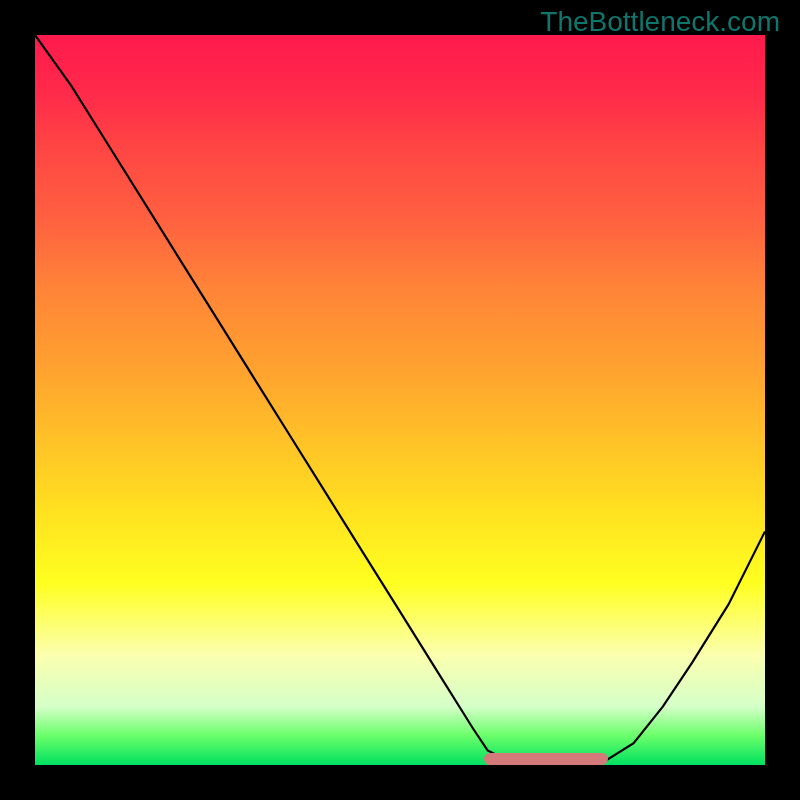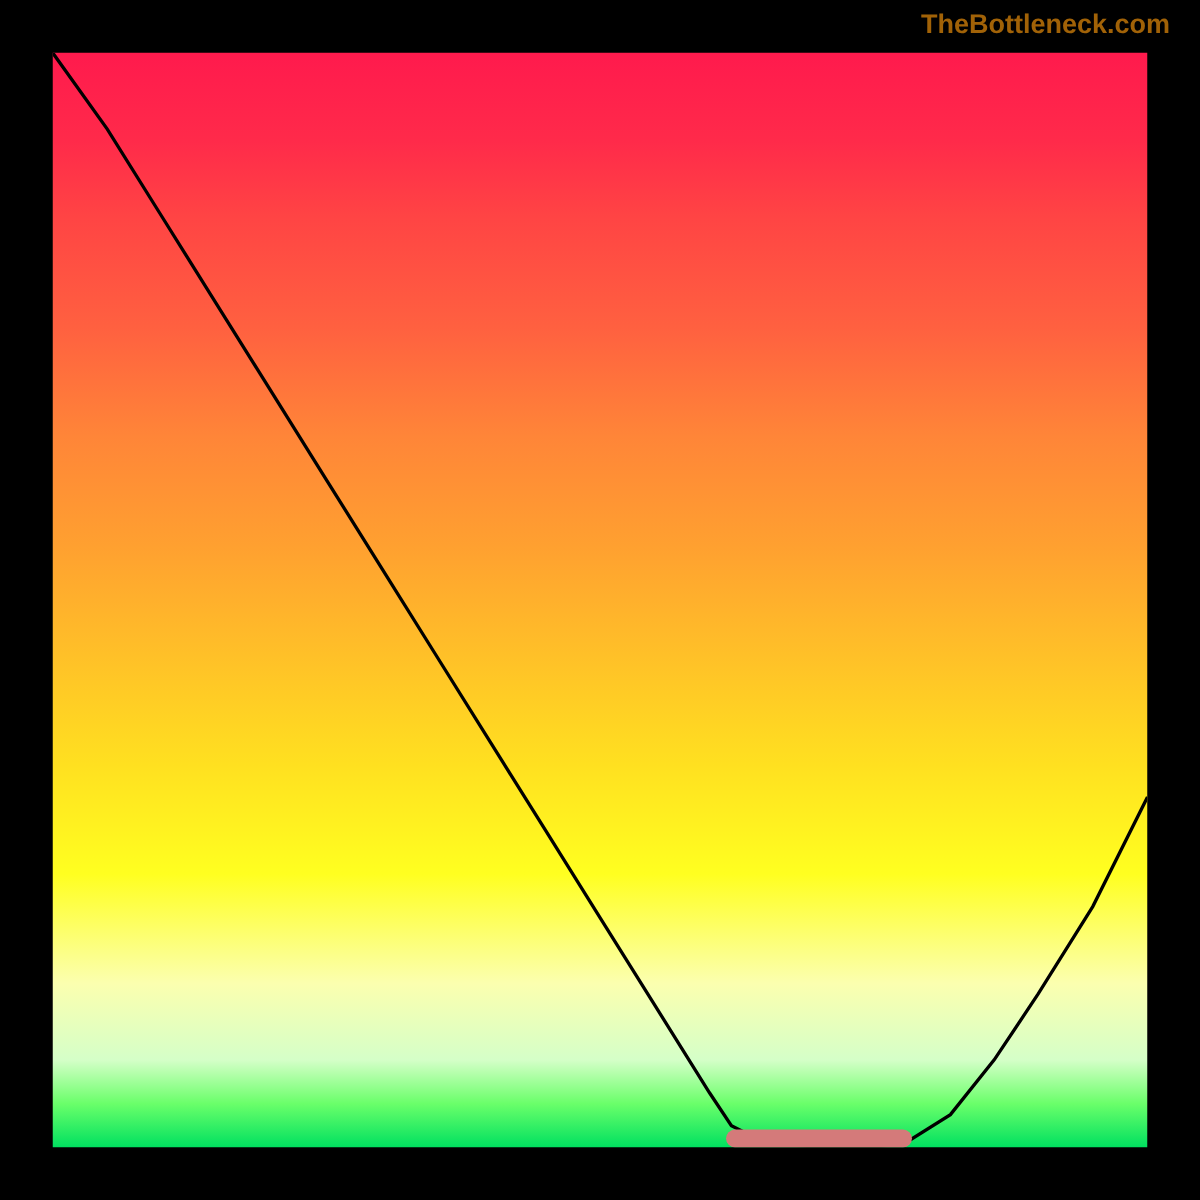--- a/index.html
+++ b/index.html
@@ -7,23 +7,23 @@
     width: 800px;
     height: 800px;
     background: #000;
     position: relative;
     font-family: Arial, sans-serif;
   }
   .watermark {
     position: absolute;
     top: 6px;
     right: 20px;
-    color: #a16207;
-    font-size: 18px;
-    font-weight: bold;
+    color: #0f766e;
+    font-size: 28px;
+    font-weight: normal;
     z-index: 10;
   }
   .plot-area {
     position: absolute;
     left: 35px;
     top: 35px;
     width: 730px;
     height: 730px;
     overflow: hidden;
   }

